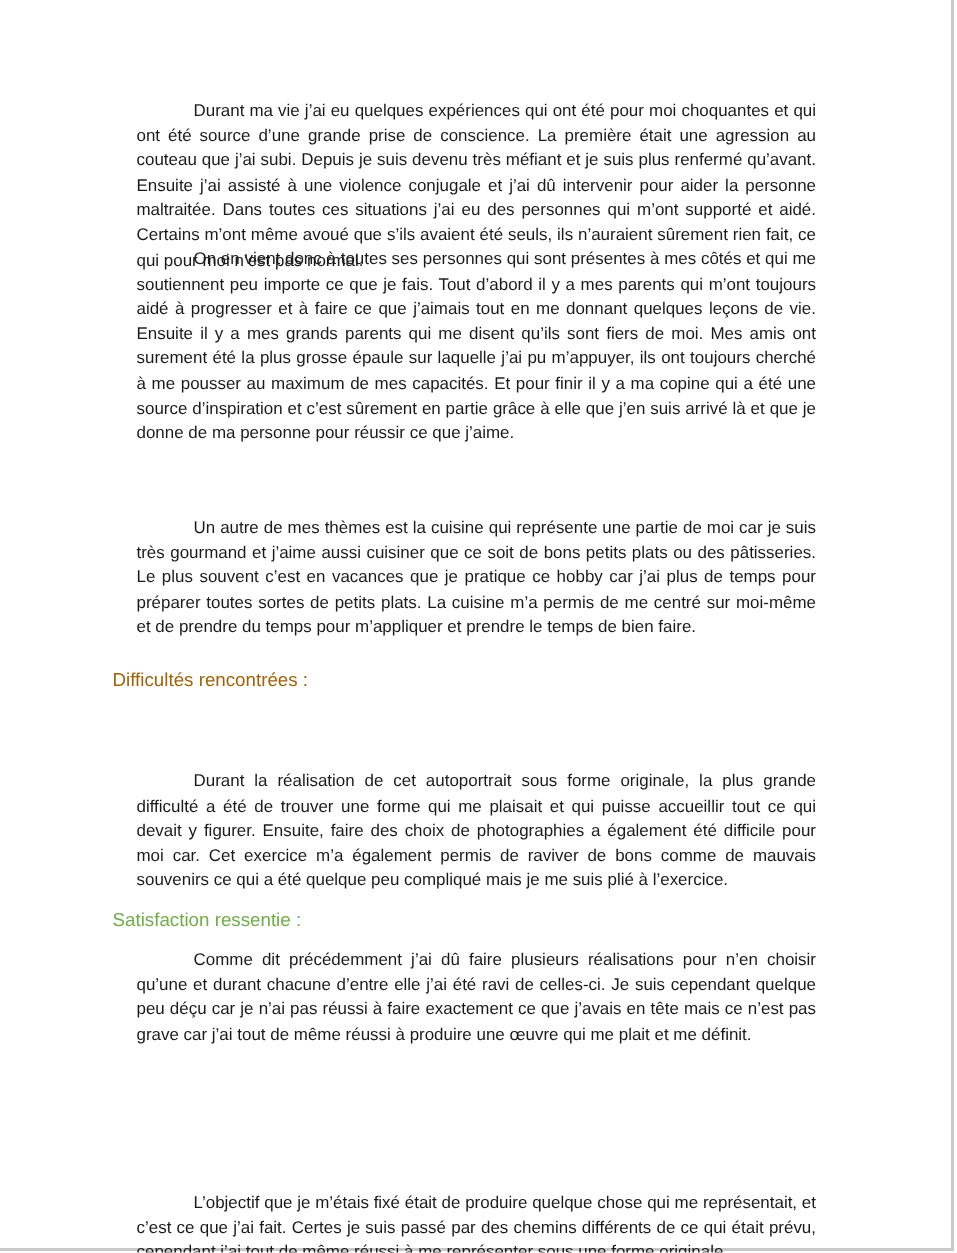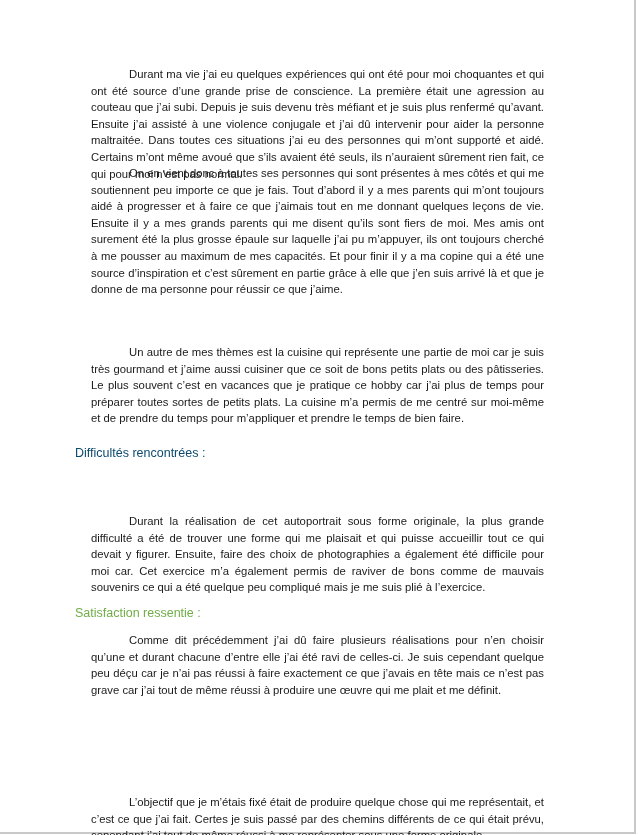--- a/index.html
+++ b/index.html
@@ -32,19 +32,19 @@
     .h2 { top: 555px; }
   </style>
 </head>
 <body>
 
 <div class="page">
   <div class="content">
     <p class="para p1">Durant ma vie j’ai eu quelques expériences qui ont été pour moi choquantes et qui ont été source d’une grande prise de conscience. La première était une agression au couteau que j’ai subi. Depuis je suis devenu très méfiant et je suis plus renfermé qu’avant. Ensuite j’ai assisté à une violence conjugale et j’ai dû intervenir pour aider la personne maltraitée. Dans toutes ces situations j’ai eu des personnes qui m’ont supporté et aidé. Certains m’ont même avoué que s’ils avaient été seuls, ils n’auraient sûrement rien fait, ce qui pour moi n’est pas normal.</p>
     <p class="para p2">On en vient donc à toutes ses personnes qui sont présentes à mes côtés et qui me soutiennent peu importe ce que je fais. Tout d’abord il y a mes parents qui m’ont toujours aidé à progresser et à faire ce que j’aimais tout en me donnant quelques leçons de vie. Ensuite il y a mes grands parents qui me disent qu’ils sont fiers de moi. Mes amis ont surement été la plus grosse épaule sur laquelle j’ai pu m’appuyer, ils ont toujours cherché à me pousser au maximum de mes capacités. Et pour finir il y a ma copine qui a été une source d’inspiration et c’est sûrement en partie grâce à elle que j’en suis arrivé là et que je donne de ma personne pour réussir ce que j’aime.</p>
     <p class="para p3">Un autre de mes thèmes est la cuisine qui représente une partie de moi car je suis très gourmand et j’aime aussi cuisiner que ce soit de bons petits plats ou des pâtisseries. Le plus souvent c’est en vacances que je pratique ce hobby car j’ai plus de temps pour préparer toutes sortes de petits plats. La cuisine m’a permis de me centré sur moi-même et de prendre du temps pour m’appliquer et prendre le temps de bien faire.</p>
-    <h2 class="heading h1" style="color: #0c4a6e;">Difficultés rencontrées :</h2>
+    <h2 class="heading h1" style="color: #a16207;">Difficultés rencontrées :</h2>
     <p class="para p4">Durant la réalisation de cet autoportrait sous forme originale, la plus grande difficulté a été de trouver une forme qui me plaisait et qui puisse accueillir tout ce qui devait y figurer. Ensuite, faire des choix de photographies a également été difficile pour moi car. Cet exercice m’a également permis de raviver de bons comme de mauvais souvenirs ce qui a été quelque peu compliqué mais je me suis plié à l’exercice.</p>
     <h2 class="heading h2" style="color: rgb(112, 173, 71); text-align: right;">Satisfaction ressentie :</h2>
     <p class="para p5">Comme dit précédemment j’ai dû faire plusieurs réalisations pour n’en choisir qu’une et durant chacune d’entre elle j’ai été ravi de celles-ci. Je suis cependant quelque peu déçu car je n’ai pas réussi à faire exactement ce que j’avais en tête mais ce n’est pas grave car j’ai tout de même réussi à produire une œuvre qui me plait et me définit.</p>
     <p class="para p6">L’objectif que je m’étais fixé était de produire quelque chose qui me représentait, et c’est ce que j’ai fait. Certes je suis passé par des chemins différents de ce qui était prévu, cependant j’ai tout de même réussi à me représenter sous une forme originale.</p>
   </div>
 </div>
 
 </body></html>

